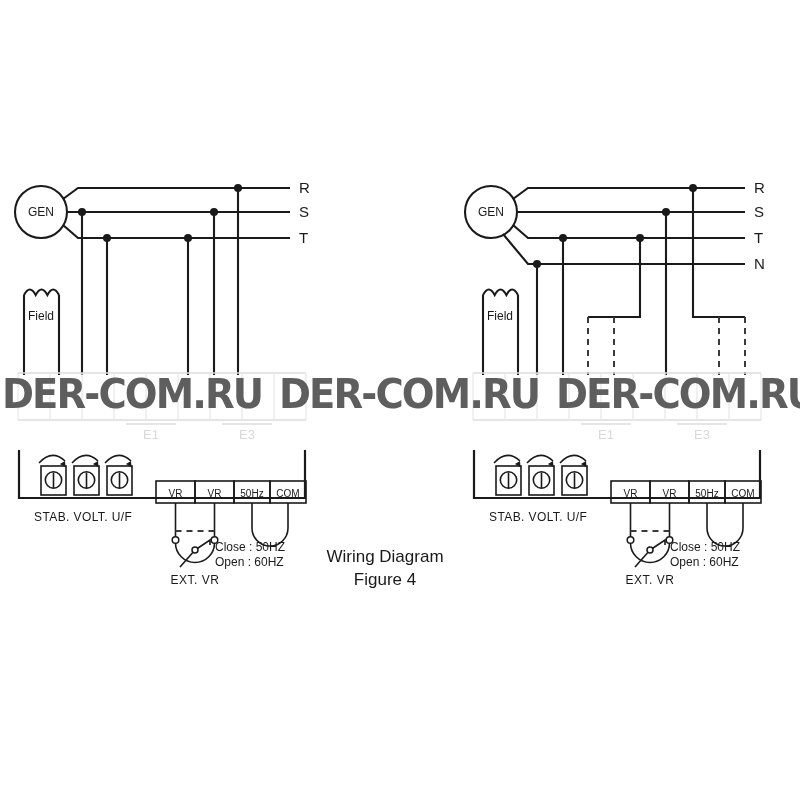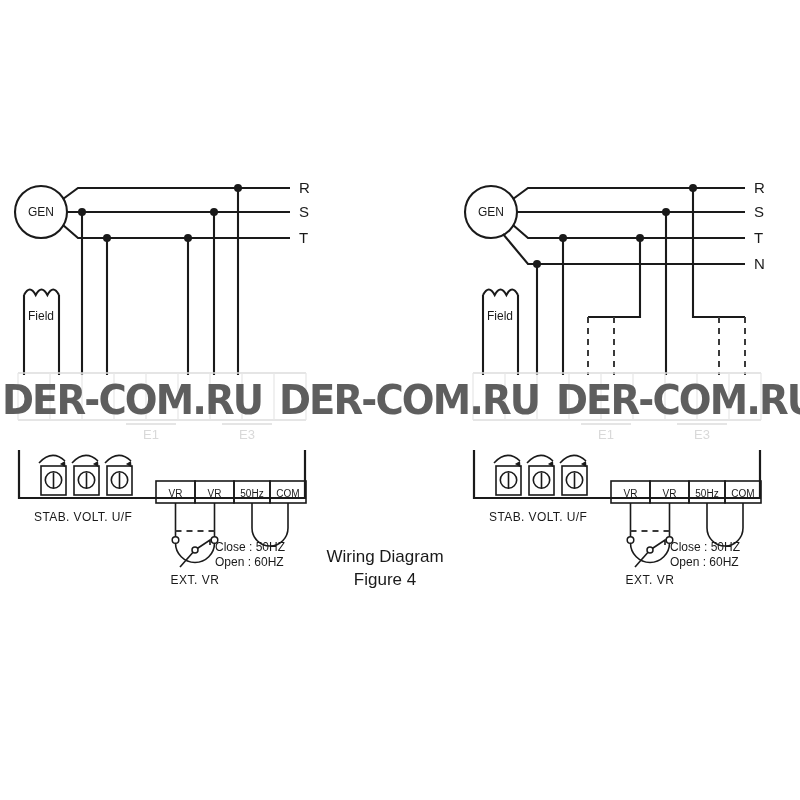--- a/index.html
+++ b/index.html
@@ -29,21 +29,21 @@
     height: 800px;
     display: block;
   }
   .wm-layer {
     position: absolute;
     left: 0;
     top: 374px;
     width: 672px;
     height: 52px;
     display: flex;
-    align-items: center;
+    align-items: flex-start;
     justify-content: space-between;
     pointer-events: none;
     z-index: 50;
   }
   .wm-text {
     font-family: "DejaVu Sans", sans-serif;
     font-weight: bold;
     font-size: 41px;
     letter-spacing: -2.0px;
     color: #5e5e5e;

